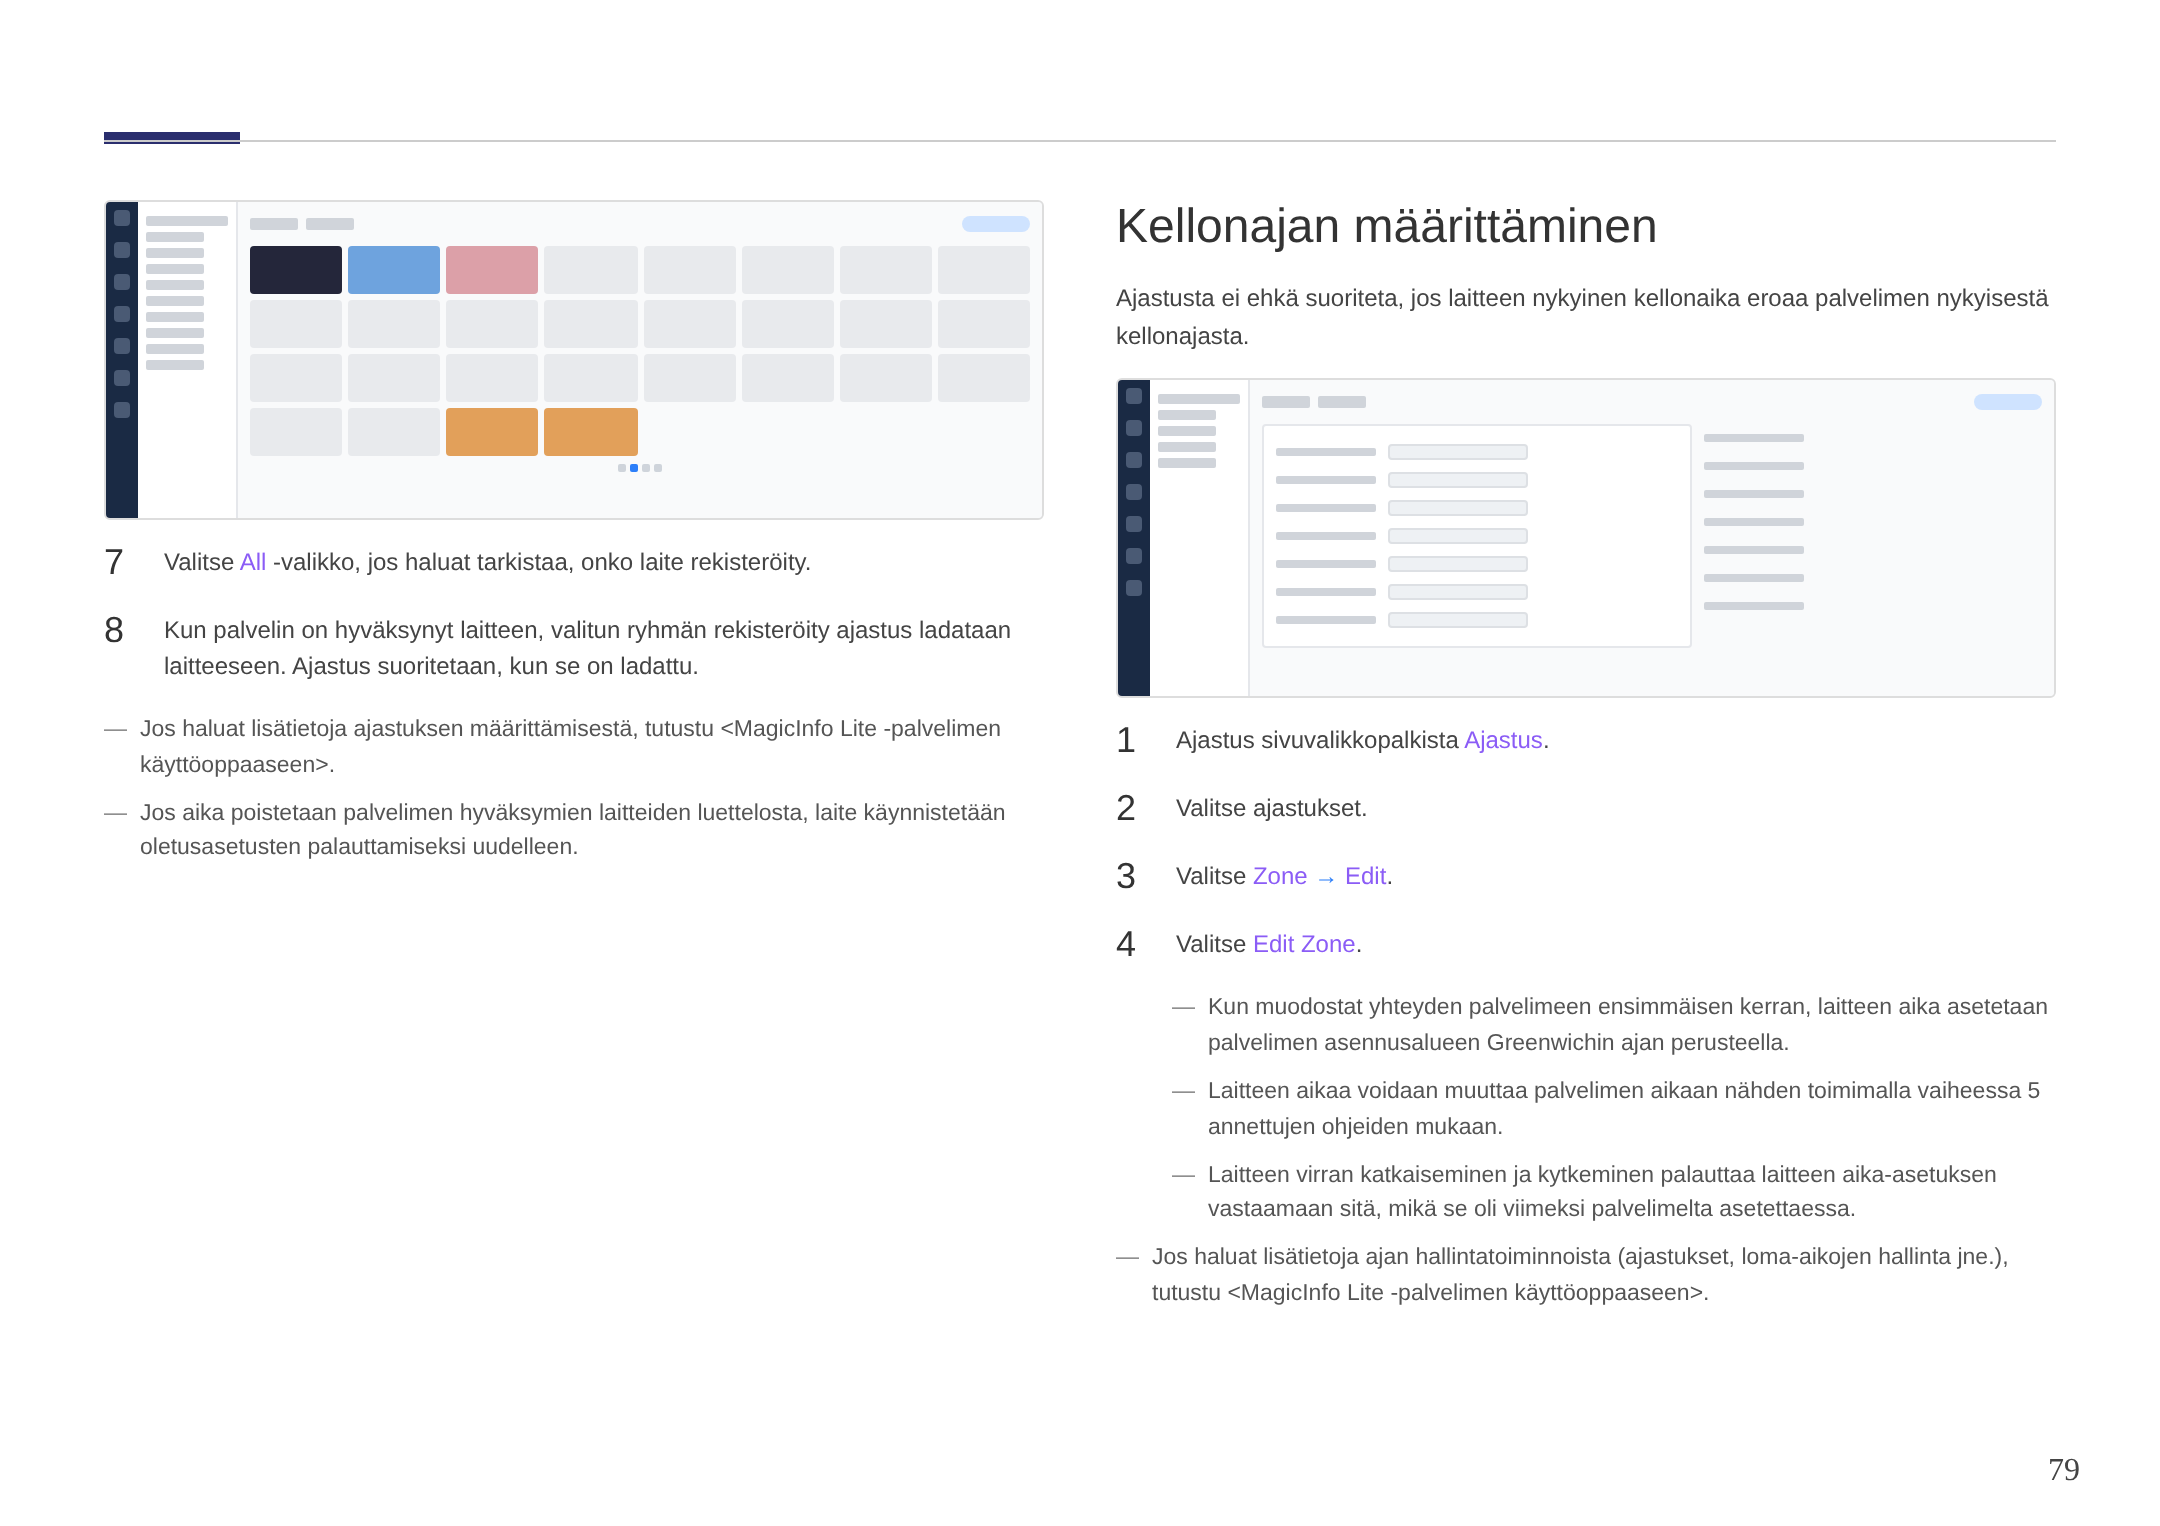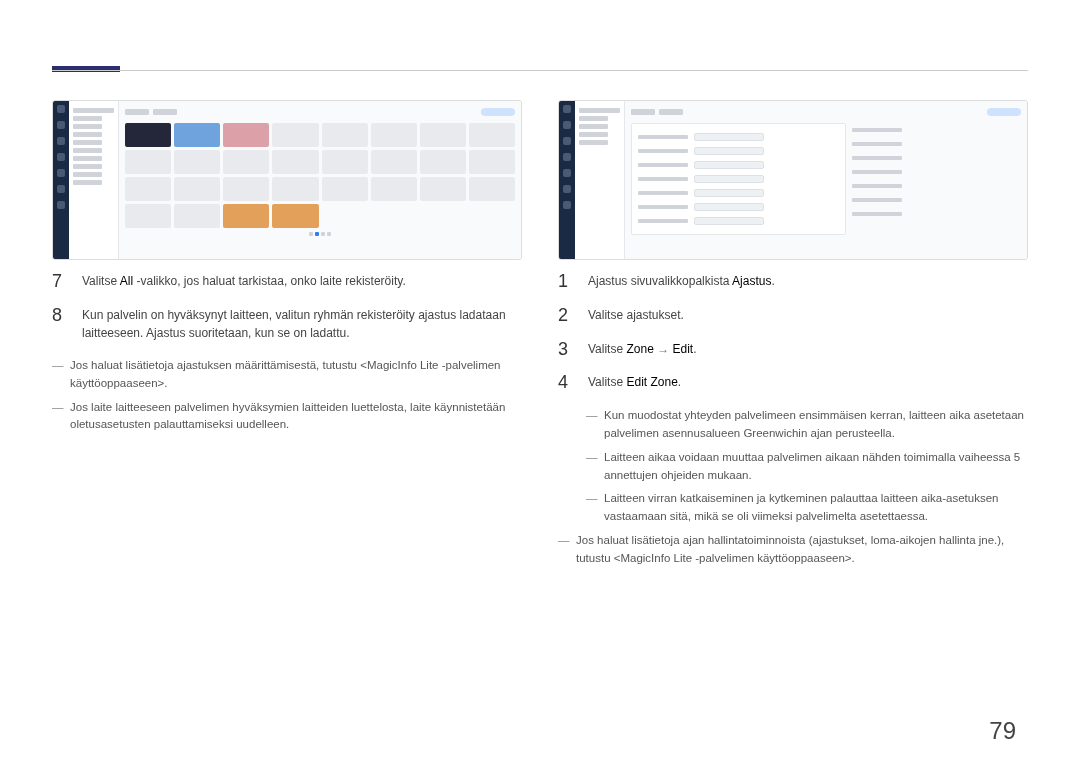--- a/index.html
+++ b/index.html
@@ -104,21 +104,21 @@
     color: #444;
   }
   .numlist .num {
     font-size: 18px;
     color: #333;
     min-width: 14px;
     line-height: 1.1;
     flex-shrink: 0;
   }
   .numlist .txt { flex: 1; }
-  .link { color: #000000; }
+  .link { color: #8b5cf6; }
   .arrow { color: #2d7ff9; }
 
   .dashlist { list-style: none; margin-top: 6px; }
   .dashlist li {
     display: flex;
     font-size: 11.5px;
     line-height: 1.55;
     color: #555;
     margin: 6px 0;
   }
@@ -135,23 +135,24 @@
   .intro {
     font-size: 12px;
     line-height: 1.55;
     color: #444;
     margin-bottom: 12px;
   }
 
   .page-number {
     position: absolute;
     bottom: 18px;
-    right: 64px;
-    font-size: 24px;
+    right: 40px;
+    font-size: 16px;
     color: #444;
+    font-family: Liberation Serif, serif;
   }
 </style>
 </head>
 <body>
 
 <div class="top-marker"></div>
 <div class="top-rule"></div>
 
 <div class="page">
 
@@ -237,28 +238,30 @@
       </li>
     </ol>
 
     <ul class="dashlist">
       <li>
         <span class="dash">―</span>
         <span class="dtxt">Jos haluat lisätietoja ajastuksen määrittämisestä, tutustu &lt;MagicInfo Lite -palvelimen käyttöoppaaseen&gt;.</span>
       </li>
       <li>
         <span class="dash">―</span>
-        <span class="dtxt">Jos laite laitteeseen palvelimen hyväksymien laitteiden luettelosta, laite käynnistetään oletusasetusten palauttamiseksi uudelleen.</span>
+        <span class="dtxt">Jos aika poistetaan palvelimen hyväksymien laitteiden luettelosta, laite käynnistetään oletusasetusten palauttamiseksi uudelleen.</span>
       </li>
     </ul>
 
   </div>
 
   <div class="col">
 
+    <h2 class="section-title">Kellonajan määrittäminen</h2>
+    <p class="intro">Ajastusta ei ehkä suoriteta, jos laitteen nykyinen kellonaika eroaa palvelimen nykyisestä kellonajasta.</p>
 
     <div class="screenshot">
       <div class="ss-sidebar">
         <div class="i"></div>
         <div class="i"></div>
         <div class="i"></div>
         <div class="i"></div>
         <div class="i"></div>
         <div class="i"></div>
         <div class="i"></div>

